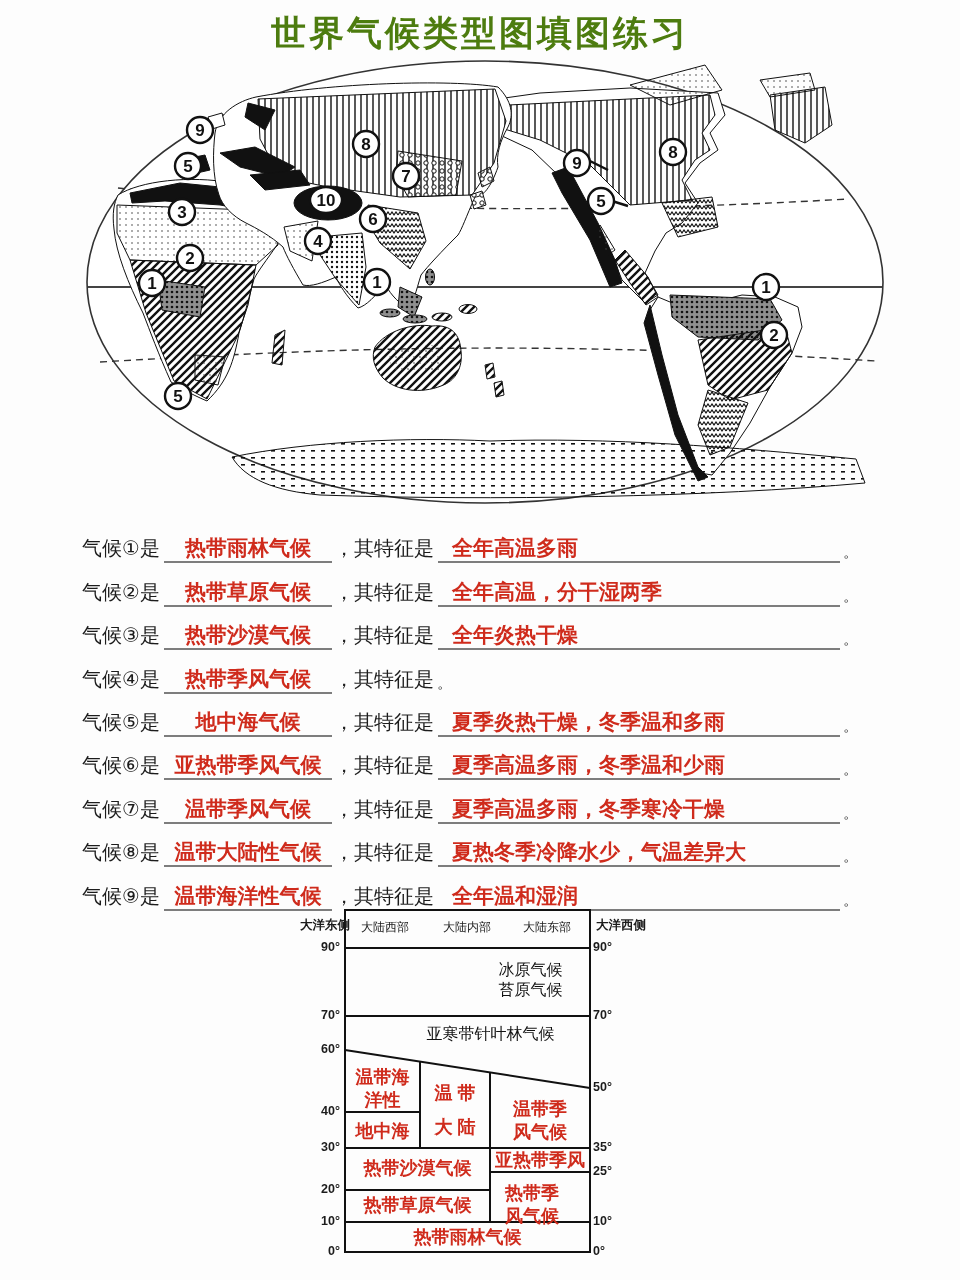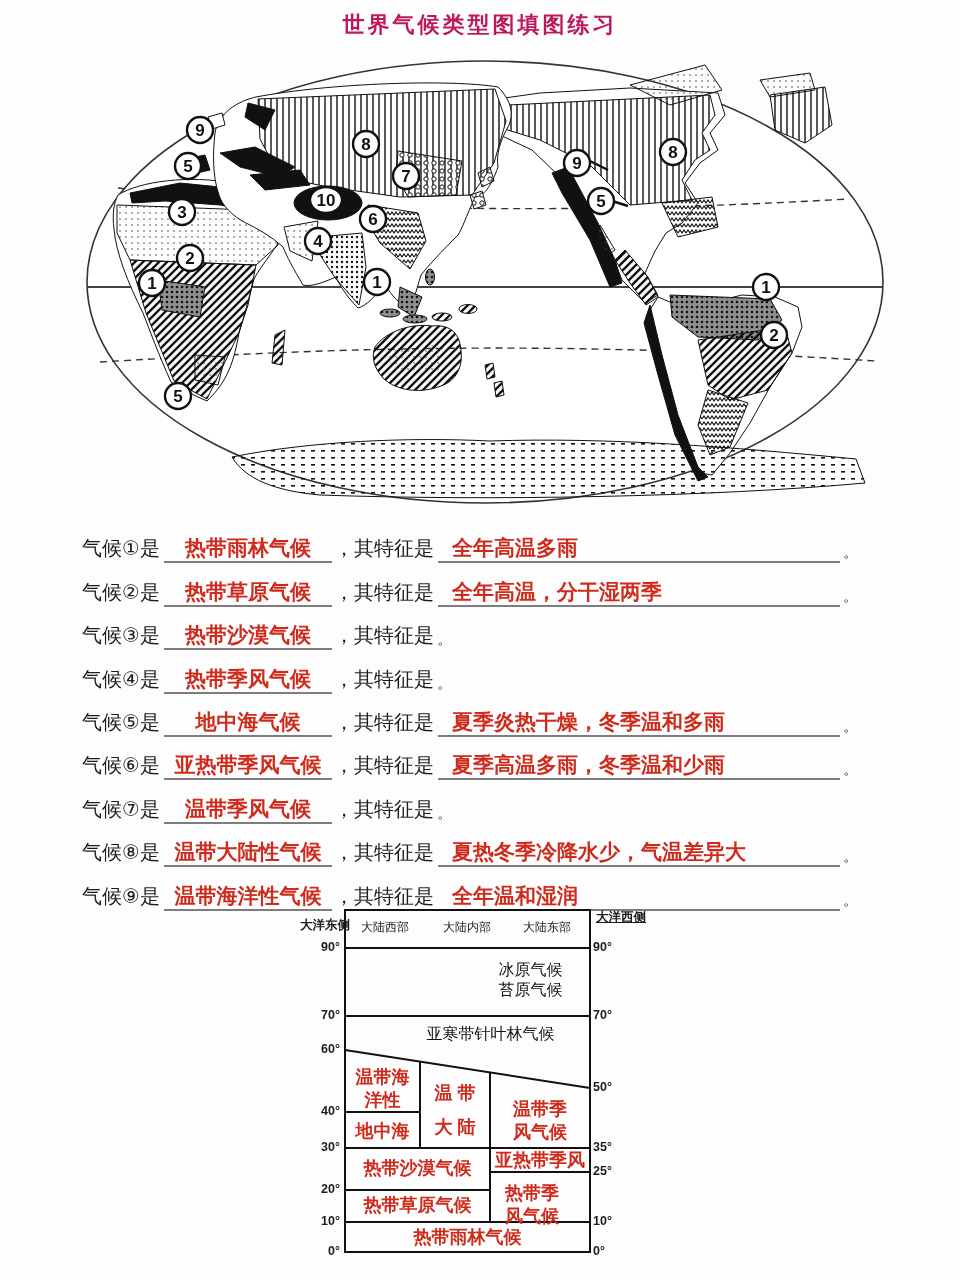--- a/index.html
+++ b/index.html
@@ -3,21 +3,21 @@
 <meta charset="utf-8">
 <style>
   html,body{margin:0;padding:0;}
   body{
     width:960px;height:1280px;position:relative;background:#fdfdfd;
     font-family:"Liberation Sans","DejaVu Sans",sans-serif;color:#1c1c1c;overflow:hidden;
   }
   
   .title{
     position:absolute;left:0;top:10px;width:960px;text-align:center;
-    font-size:22px;font-weight:700;letter-spacing:3px;color:#be185d;
+    font-size:35px;font-weight:700;letter-spacing:3px;color:#4d7c0f;
   }
   
   .map-wrap{position:absolute;left:70px;top:55px;width:830px;height:450px;}
   .map-wrap svg{display:block;}
   
   .questions{position:absolute;left:82px;top:520px;width:776px;}
   .q-row{display:flex;align-items:flex-end;height:43.4px;font-size:20px;}
   .q-label{white-space:nowrap;padding-bottom:1px;color:#1c1c1c;}
   .q-mid{padding-left:2px;}
   .q-blank{border-bottom:2px solid #7d7d7d;display:flex;align-items:flex-end;justify-content:center;}
@@ -238,20 +238,23 @@
         <span class="q-answer">全年高温，分干湿两季</span>
       </span>
       <span class="q-label q-period">。</span>
     </div>
     <div class="q-row">
       <span class="q-label">气候③是</span>
       <span class="q-blank q-name">
         <span class="q-answer">热带沙漠气候</span>
       </span>
       <span class="q-label q-mid">，其特征是</span>
+      <span class="q-blank q-feature">
+        <span class="q-answer">全年炎热干燥</span>
+      </span>
       <span class="q-label q-period">。</span>
     </div>
     <div class="q-row">
       <span class="q-label">气候④是</span>
       <span class="q-blank q-name">
         <span class="q-answer">热带季风气候</span>
       </span>
       <span class="q-label q-mid">，其特征是</span>
       <span class="q-label q-period">。</span>
     </div>
@@ -276,20 +279,23 @@
         <span class="q-answer">夏季高温多雨，冬季温和少雨</span>
       </span>
       <span class="q-label q-period">。</span>
     </div>
     <div class="q-row">
       <span class="q-label">气候⑦是</span>
       <span class="q-blank q-name">
         <span class="q-answer">温带季风气候</span>
       </span>
       <span class="q-label q-mid">，其特征是</span>
+      <span class="q-blank q-feature">
+        <span class="q-answer">夏季高温多雨，冬季寒冷干燥</span>
+      </span>
       <span class="q-label q-period">。</span>
     </div>
     <div class="q-row">
       <span class="q-label">气候⑧是</span>
       <span class="q-blank q-name">
         <span class="q-answer">温带大陆性气候</span>
       </span>
       <span class="q-label q-mid">，其特征是</span>
       <span class="q-blank q-feature">
         <span class="q-answer">夏热冬季冷降水少，气温差异大</span>
@@ -320,21 +326,21 @@
       <line x1="55" y1="214" x2="130" y2="214"></line>
       <line x1="55" y1="250" x2="300" y2="250"></line>
       <line x1="200" y1="174.5" x2="200" y2="324"></line>
       <line x1="200" y1="274" x2="300" y2="274"></line>
       <line x1="55" y1="292" x2="200" y2="292"></line>
       <line x1="55" y1="324" x2="300" y2="324"></line>
     </g>
   </svg>
 
   <div class="dlabel d-ocean" style="left:0;top:20px;text-align:right;margin-left:8px;">大洋东侧</div>
-  <div class="dlabel d-ocean" style="left:305px;top:12px;text-decoration:underline;">大洋西侧</div>
+  <div class="dlabel d-ocean" style="left:305px;top:20px;">大洋西侧</div>
   <div class="dlabel d-head" style="left:55px;top:22px;">大陆西部</div>
   <div class="dlabel d-head" style="left:137px;top:22px;">大陆内部</div>
   <div class="dlabel d-head" style="left:217px;top:22px;">大陆东部</div>
 
   <div class="d-lat left" style="left:8px;top:42px;">90°</div>
   <div class="d-lat left" style="left:8px;top:110px;">70°</div>
   <div class="d-lat left" style="left:8px;top:144px;">60°</div>
   <div class="d-lat left" style="left:8px;top:206px;">40°</div>
   <div class="d-lat left" style="left:8px;top:242px;">30°</div>
   <div class="d-lat left" style="left:8px;top:284px;">20°</div>

